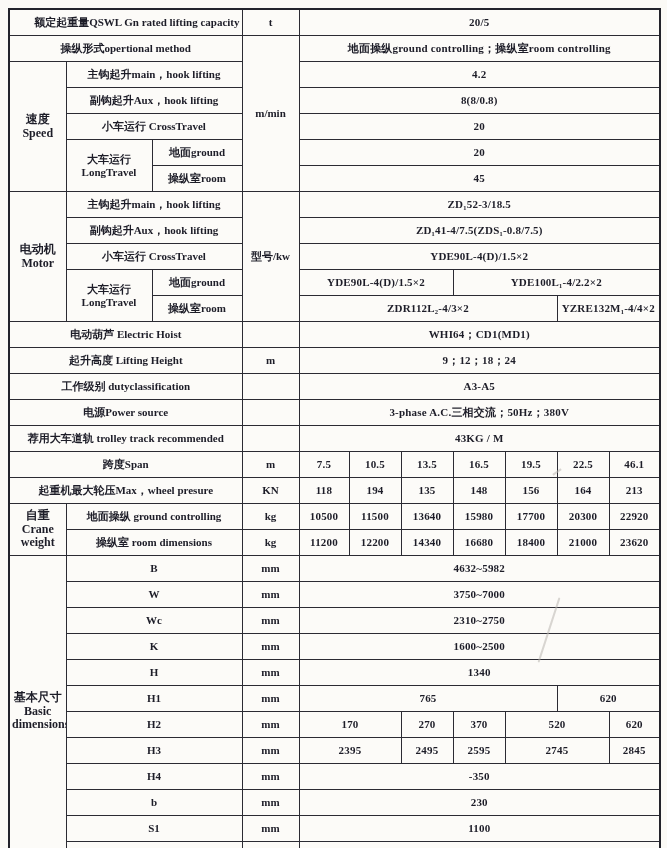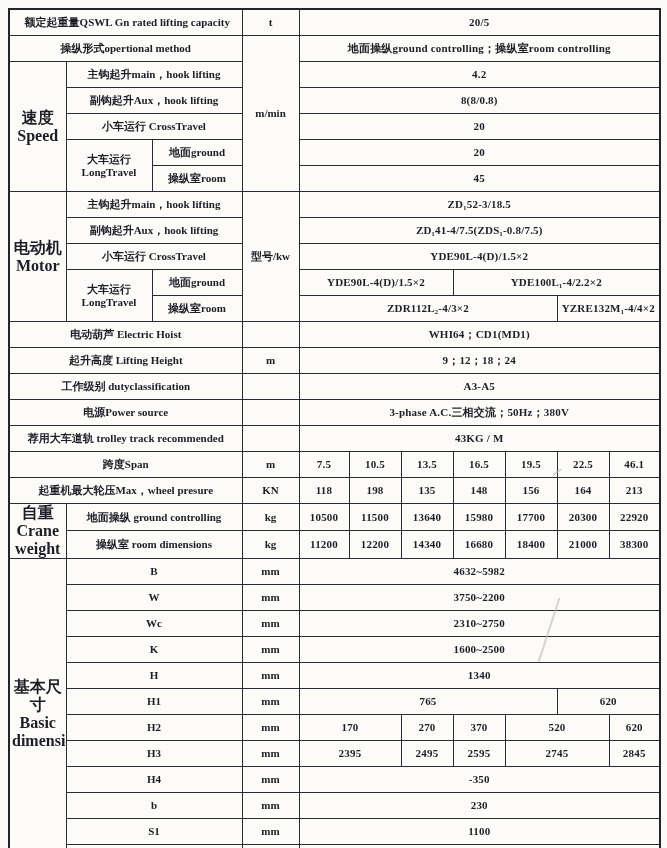--- a/index.html
+++ b/index.html
@@ -24,25 +24,25 @@
     text-align: center;
     vertical-align: middle;
     font-weight: bold;
     font-size: 11px;
     color: #1d1d28;
     padding: 0 2px;
     white-space: pre-line;
     line-height: 1.12;
     overflow: hidden;
   }
-  td.group { font-size: 16px; }
+  td.group { font-size: 12px; }
   td.label {}
   td.unit {}
   td.value { letter-spacing: 0.2px; }
-  td.al-left { text-align: center; padding-left: 5px; }
+  td.al-left { text-align: right; padding-left: 5px; }
   .artifact {
     position: absolute;
     background: #b9b6b0;
     opacity: 0.55;
     pointer-events: none;
   }
   .artifact-1 { left: 552px; top: 463px; width: 10px; height: 2px; transform: rotate(-35deg); }
   .artifact-2 { left: 548px; top: 588px; width: 2px; height: 68px; transform: rotate(18deg); border-radius: 2px; }
 </style>
 </head>
@@ -158,21 +158,21 @@
           <td class="value">13.5</td>
           <td class="value">16.5</td>
           <td class="value">19.5</td>
           <td class="value">22.5</td>
           <td class="value">46.1</td>
         </tr>
         <tr>
           <td colspan="3" class="label">起重机最大轮压Max，wheel presure</td>
           <td class="unit">KN</td>
           <td class="value">118</td>
-          <td class="value">198</td>
+          <td class="value">194</td>
           <td class="value">135</td>
           <td class="value">148</td>
           <td class="value">156</td>
           <td class="value">164</td>
           <td class="value">213</td>
         </tr>
         <tr>
           <td rowspan="2" class="group">自重
 Crane
 weight</td>
@@ -188,34 +188,34 @@
         </tr>
         <tr>
           <td colspan="2" class="label">操纵室 room dimensions</td>
           <td class="unit">kg</td>
           <td class="value">11200</td>
           <td class="value">12200</td>
           <td class="value">14340</td>
           <td class="value">16680</td>
           <td class="value">18400</td>
           <td class="value">21000</td>
-          <td class="value">38300</td>
+          <td class="value">23620</td>
         </tr>
         <tr>
           <td rowspan="12" class="group">基本尺寸
 Basic
 dimensions</td>
           <td colspan="2" class="label">B</td>
           <td class="unit">mm</td>
           <td colspan="7" class="value">4632~5982</td>
         </tr>
         <tr>
           <td colspan="2" class="label">W</td>
           <td class="unit">mm</td>
-          <td colspan="7" class="value">3750~2200</td>
+          <td colspan="7" class="value">3750~7000</td>
         </tr>
         <tr>
           <td colspan="2" class="label">Wc</td>
           <td class="unit">mm</td>
           <td colspan="7" class="value">2310~2750</td>
         </tr>
         <tr>
           <td colspan="2" class="label">K</td>
           <td class="unit">mm</td>
           <td colspan="7" class="value">1600~2500</td>

